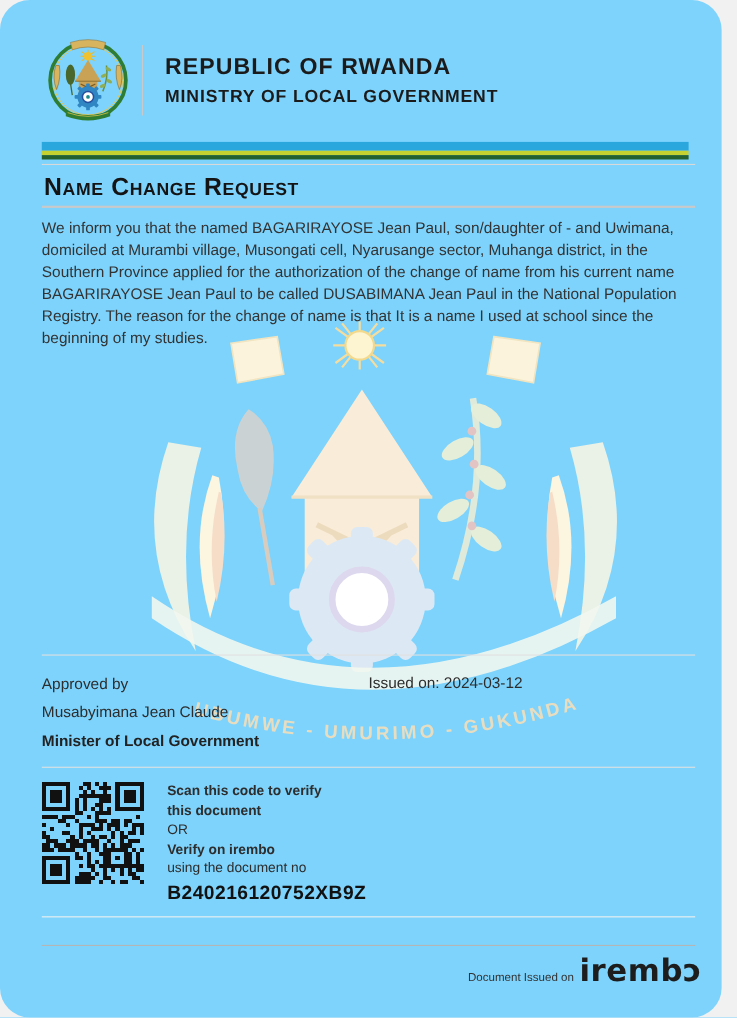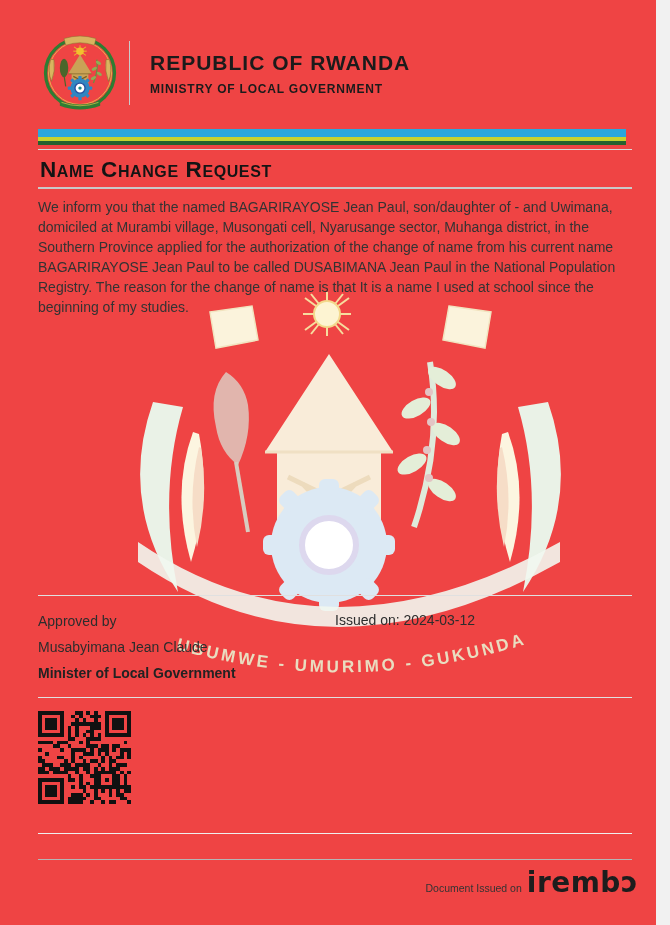--- a/index.html
+++ b/index.html
@@ -1,25 +1,25 @@
 <!DOCTYPE html>
 <html><head>
 <meta charset="utf-8">
 <style>
   html,body{margin:0;padding:0;}
   body{background:#f1f1f1;font-family:"Liberation Sans","DejaVu Sans",sans-serif;}
-  .page{position:relative;width:656px;height:925px;background:#ef4444;overflow:hidden;}
+  .page{position:relative;width:656px;height:925px;background:#7dd3fc;overflow:hidden;border-radius:27px;}
 
   
   .header{position:absolute;left:38px;top:31px;display:flex;align-items:center;}
   .logo{width:84px;height:84px;flex:0 0 auto;}
   .header-divider{width:1px;height:64px;background:#c9c9c9;margin-left:7px;}
   .header-text{margin-left:20px;}
   .country{font-size:21px;font-weight:bold;color:#1b1b1b;letter-spacing:1px;}
-  .ministry{font-size:12px;font-weight:bold;color:#1b1b1b;letter-spacing:0.8px;margin-top:7px;}
+  .ministry{font-size:16px;font-weight:bold;color:#1b1b1b;letter-spacing:0.8px;margin-top:7px;}
 
   
   .flag-stripe{position:absolute;left:38px;top:129px;width:588px;}
   .flag-stripe div{width:100%;}
   .stripe-blue{height:8px;}
   .stripe-yellow{height:4px;}
   .stripe-green{height:4px;}
 
   .rule{position:absolute;left:38px;width:594px;height:1px;background:#e0e0e0;}
   .rule-under-stripe{top:149px;background:#d9d9d9;}
@@ -522,20 +522,28 @@
           <rect x="8" y="24" width="1" height="1"></rect>
           <rect x="9" y="24" width="1" height="1"></rect>
           <rect x="10" y="24" width="1" height="1"></rect>
           <rect x="11" y="24" width="1" height="1"></rect>
           <rect x="14" y="24" width="1" height="1"></rect>
           <rect x="17" y="24" width="1" height="1"></rect>
           <rect x="19" y="24" width="1" height="1"></rect>
           <rect x="20" y="24" width="1" height="1"></rect>
           <rect x="24" y="24" width="1" height="1"></rect>
         </svg></div>
+    <div class="qr-text">
+      <div class="b">Scan this code to verify</div>
+      <div class="b">this document</div>
+      <div>OR</div>
+      <div class="b">Verify on irembo</div>
+      <div>using the document no</div>
+      <div class="doc-no">B240216120752XB9Z</div>
+    </div>
   </div>
 
   <div class="rule faint-rule"></div>
   <div class="rule disclaimer-rule"></div>
 
   <div class="footer">
     <span class="issued-label">Document Issued on</span>
     <span class="irembo-logo">irembɔ</span>
   </div>
 

